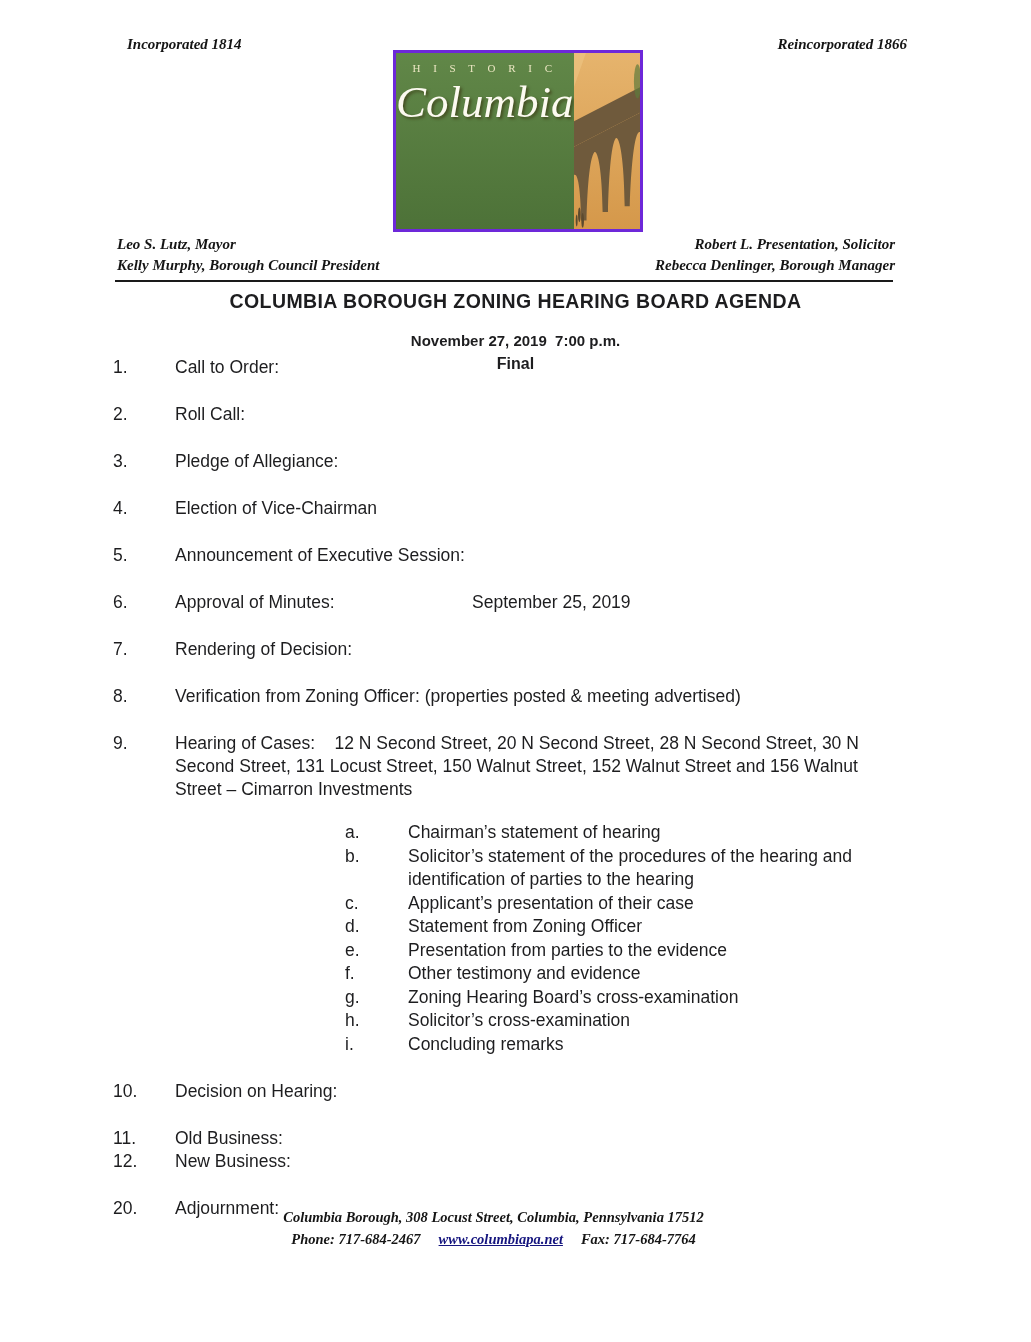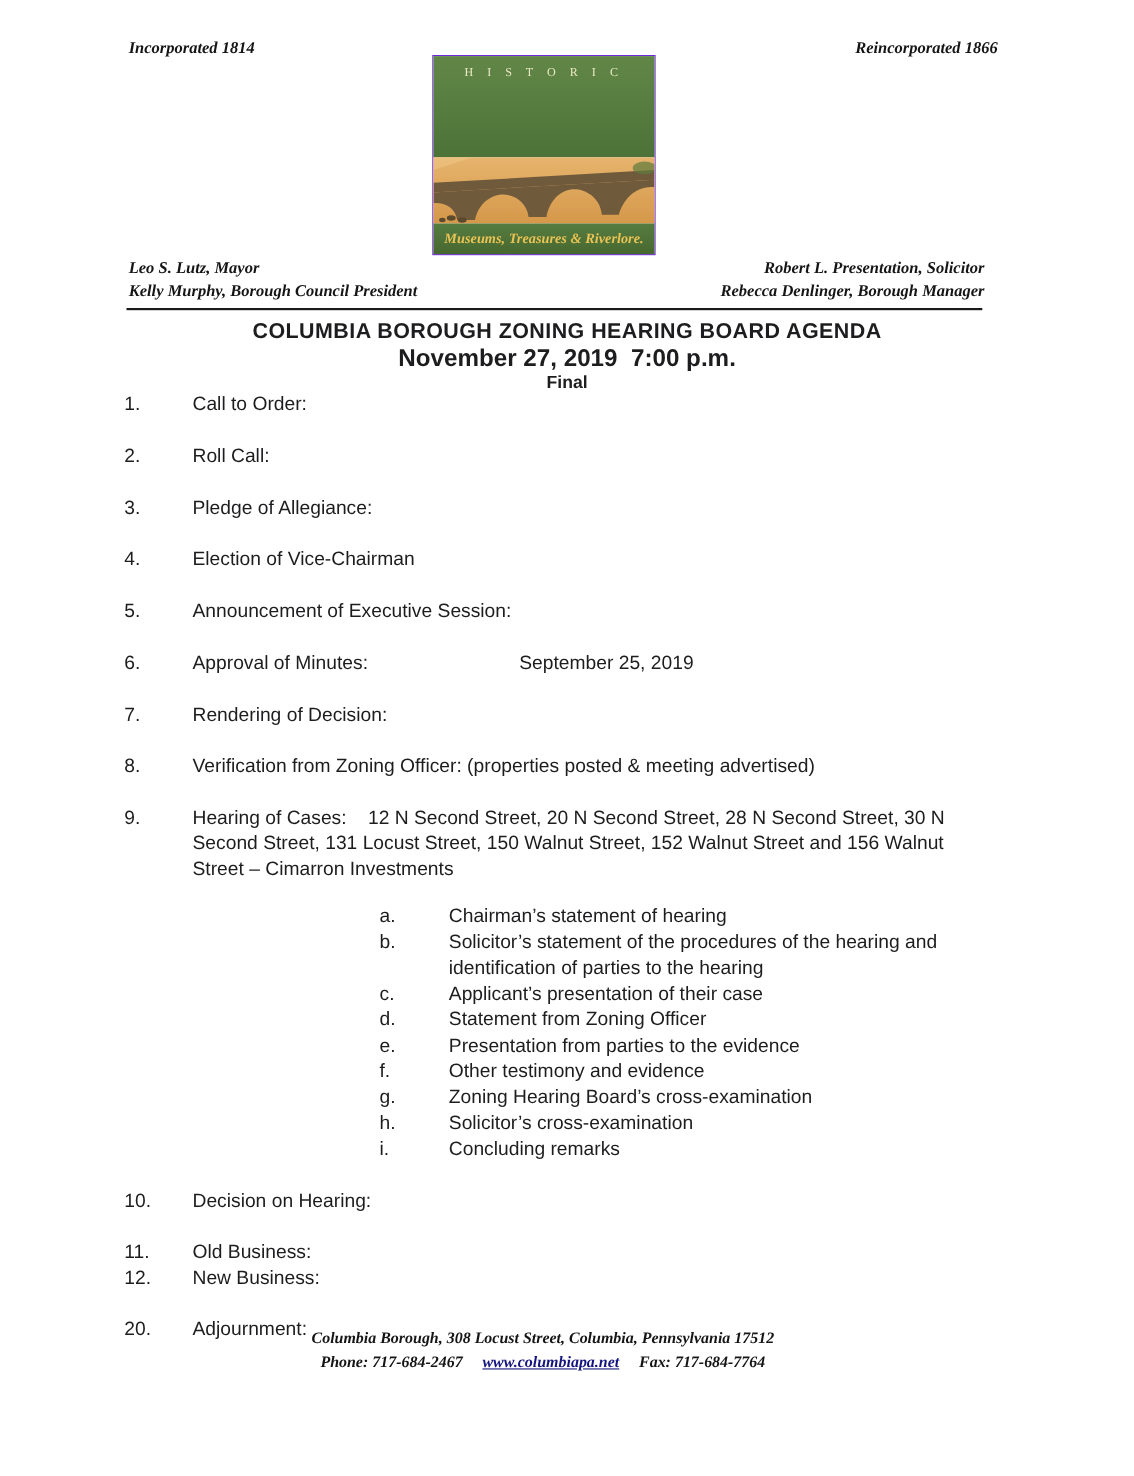--- a/index.html
+++ b/index.html
@@ -7,27 +7,27 @@
   .page {
     position:relative; width:1031px; height:1342px; background:#ffffff;
     font-family:"Liberation Sans","DejaVu Sans",sans-serif; color:#1d1d1f;
     overflow:hidden; margin:0 auto;
   }
   .serif-note {
     position:absolute; top:36px;
     font-family:"Liberation Serif","DejaVu Serif",serif;
     font-style:italic; font-weight:bold; font-size:15px; color:#151515;
   }
-  .inc-left { left:117px; }
+  .inc-left { left:127px; }
   .inc-right { right:124px; }
 
   
   .logo {
-    position:absolute; left:393px; top:50px; width:203px; height:182px;
-    border:1px solid #6d28d9; display:flex; flex-direction:column;
+    position:absolute; left:393px; top:50px; width:250px; height:182px;
+    border:3px solid #6d28d9; display:flex; flex-direction:row;
   }
   .logo-top {
     background:linear-gradient(#618748,#4d7238);
     flex:0 0 92px; text-align:center; padding-top:9px;
   }
   .logo-historic {
     font-family:"Liberation Serif","DejaVu Serif",serif;
     font-size:11px; letter-spacing:5px; color:#ece7c3;
   }
   .logo-name {
@@ -54,21 +54,21 @@
     font-style:italic; font-weight:bold; font-size:15px; line-height:21px; color:#151515;
   }
   .officials-left { left:117px; }
   .officials-right { right:136px; text-align:right; }
 
   .rule { position:absolute; left:115px; top:280px; width:778px; border-top:2px solid #1a1a1a; }
 
   
   .title-block { position:absolute; left:0; top:290px; width:100%; text-align:center; line-height:23px; }
   .title-main  { font-size:19.5px; letter-spacing:.4px; font-weight:bold; }
-  .title-date  { font-weight:bold; font-size:22px; margin-top:1px; }
+  .title-date  { font-weight:bold; font-size:15px; margin-top:16px; }
   .title-final { font-weight:bold; font-size:16px; }
   .prewrap { white-space:pre-wrap; }
 
   
   .agenda { position:absolute; left:0; top:356px; width:100%; font-size:17.5px; line-height:23px; }
   .item { position:relative; display:flex; margin-bottom:24px; }
   .item.tight { margin-bottom:0; }
   .num { flex:0 0 62px; margin-left:113px; }
   .txt { max-width:700px; white-space:pre-wrap; }
   .extra { position:absolute; left:472px; top:0; }
@@ -90,33 +90,33 @@
 <body>
 
 <div class="page">
 
   <div class="serif-note inc-left">Incorporated 1814</div>
   <div class="serif-note inc-right">Reincorporated 1866</div>
 
   <div class="logo">
     <div class="logo-top">
       <div class="logo-historic">H I S T O R I C</div>
+      <div class="logo-name">Columbia</div>
     </div>
     <div class="logo-mid">
       <svg viewBox="0 0 223 62" preserveAspectRatio="none">
         <path d="M0 24 L223 12 L223 21 L0 33 Z" fill="#6f5a3c"></path>
         <path d="M0 33 L223 21 L223 28 C 204 26 191 40 187 54 L170 54 C 168 36 151 29 140 30 C 124 32 116 45 114 56 L96 56 C 94 40 78 34 68 35 C 52 37 44 49 42 59 L24 59 C 22 46 10 42 0 43 Z" fill="#6f5a3c"></path>
         <path d="M0 12 L40 0 L0 0 Z" fill="#efc98a" opacity="0.5"></path>
         <ellipse cx="18" cy="57" rx="4.5" ry="2.6" fill="#5c4a2f"></ellipse>
         <ellipse cx="29" cy="59" rx="4.5" ry="2.6" fill="#5c4a2f"></ellipse>
         <ellipse cx="9" cy="59" rx="3.2" ry="2.1" fill="#5c4a2f"></ellipse>
         <ellipse cx="213" cy="10" rx="12" ry="6" fill="#5e7a3c" opacity="0.7"></ellipse>
       </svg>
     </div>
-    <div class="logo-band">Museums, Treasures &amp; Riverlore.</div>
   </div>
 
   <div class="officials officials-left">
     <div>Leo S. Lutz, Mayor</div>
     <div>Kelly Murphy, Borough Council President</div>
   </div>
   <div class="officials officials-right">
     <div>Robert L. Presentation, Solicitor</div>
     <div>Rebecca Denlinger, Borough Manager</div>
   </div>

